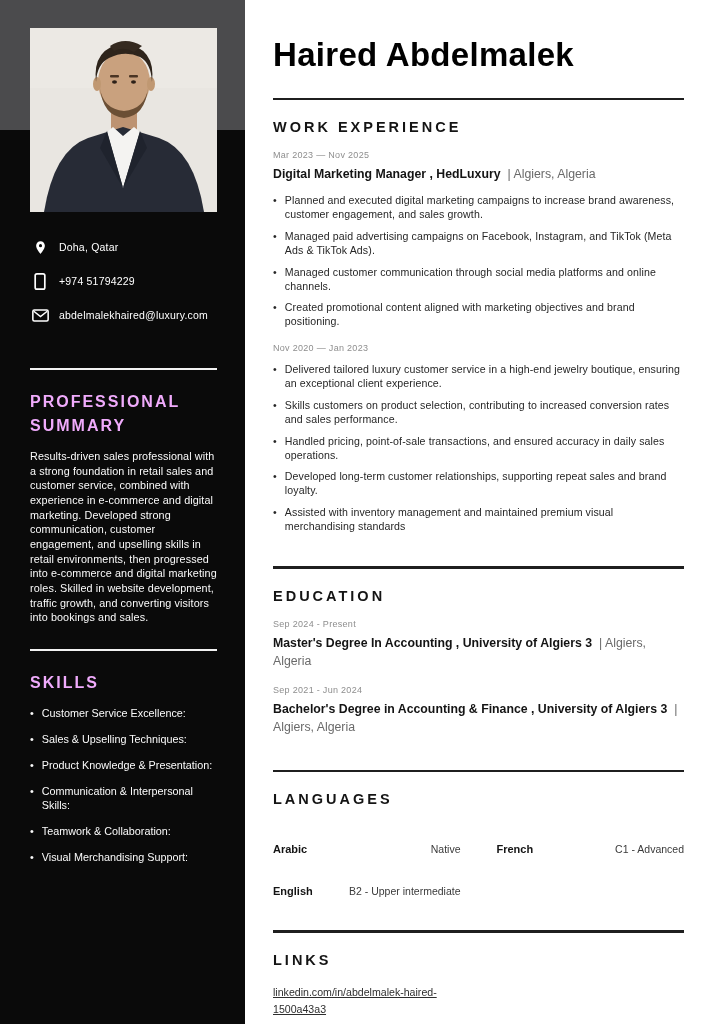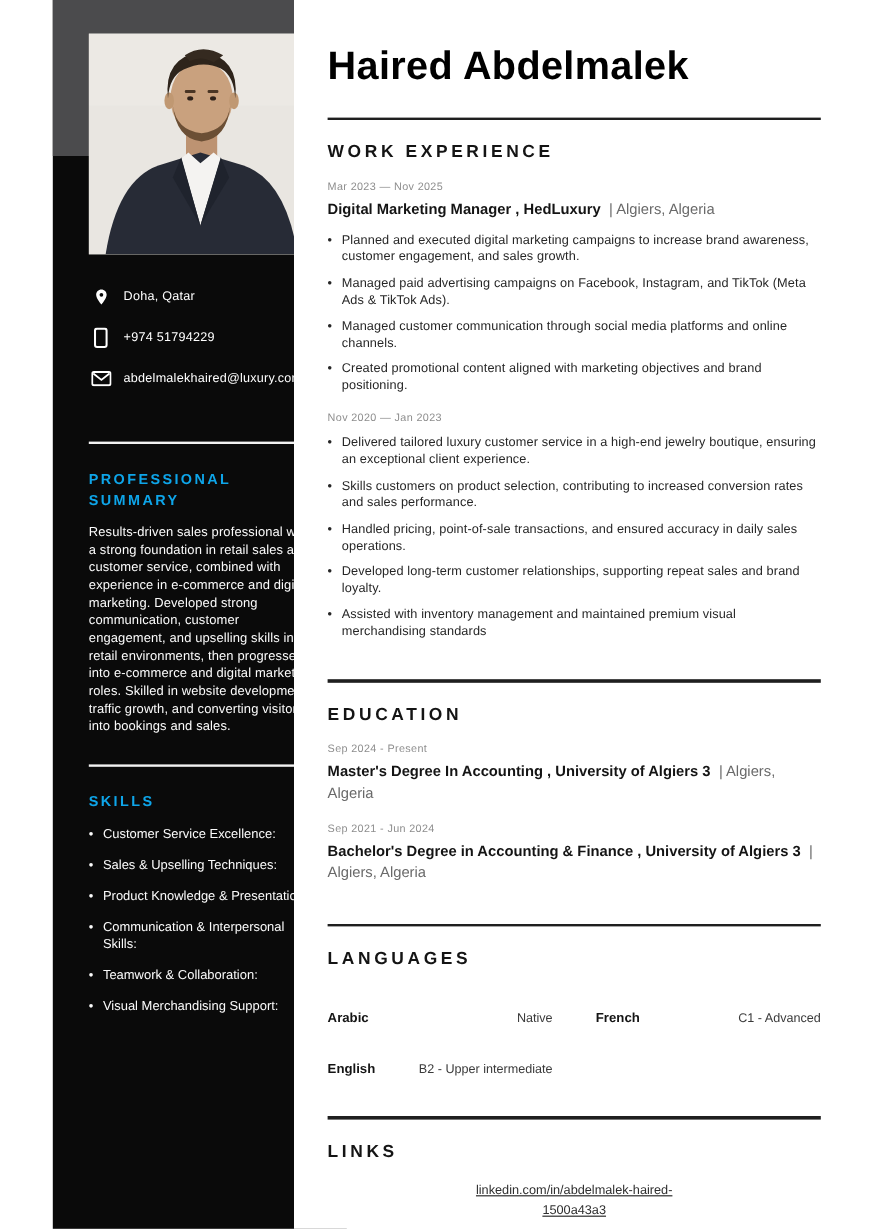--- a/index.html
+++ b/index.html
@@ -7,21 +7,20 @@
   body {
     width:725px; height:1024px; position:relative; overflow:hidden;
     background:#ffffff; font-family:"Liberation Sans", sans-serif;
     -webkit-font-smoothing:antialiased;
   }
 
   
   .sidebar {
     position:absolute; left:0; top:0; width:245px; height:1024px;
     background:#0a0a0a;
-    margin-left:44px;
   }
   .gray-band {
     position:absolute; left:0; top:0; width:245px; height:130px;
     background:#4b4b4d;
   }
   .photo-frame {
     position:absolute; left:30px; top:28px; width:187px; height:184px;
     overflow:hidden; background:#e9e6e1;
   }
   .photo-frame svg { display:block; width:100%; height:100%; }
@@ -31,22 +30,22 @@
   }
   .contact-row { display:flex; align-items:center; margin-bottom:16px; }
   .contact-icon { width:18px; height:18px; margin-right:10px; flex:none; display:flex; align-items:center; justify-content:center; }
   .contact-text { color:#ffffff; font-size:10.5px; letter-spacing:0.2px; white-space:nowrap; }
 
   .side-body {
     position:absolute; left:30px; top:368px; width:187px; color:#ffffff;
   }
   .side-rule { height:2px; background:#f2f2f2; }
   .side-heading {
-    font-size:12px; font-weight:bold; letter-spacing:2px; line-height:1.5;
-    margin:20px 0 11px; color:#0ea5e9;
+    font-size:16px; font-weight:bold; letter-spacing:2px; line-height:1.5;
+    margin:20px 0 11px; color:#f0abfc;
   }
   .summary-text { font-size:10.8px; line-height:1.36; color:#fbfbfb; letter-spacing:0.1px; }
   .side-rule2 { height:2px; background:#f2f2f2; margin-top:24px; }
   .skills-list { margin-top:2px; }
   .skill-item { display:flex; font-size:10.8px; line-height:1.3; margin-bottom:12px; color:#fbfbfb; }
   .bullet-dot { margin-right:8px; flex:none; }
 
   
   .main {
     position:absolute; left:245px; top:0; width:480px; height:1024px;
@@ -69,21 +68,21 @@
   .rule-gap { height:2.5px; background:#1f1f1f; margin-top:33px; }
 
   .lang-grid {
     display:grid; grid-template-columns:1fr 1fr; column-gap:36px; row-gap:14px;
     margin-top:20px;
   }
   .lang-item { display:flex; justify-content:space-between; align-items:center;margin-top:16px; }
   .lang-name { font-size:11px; font-weight:bold; color:#141414; }
   .lang-level { font-size:10.5px; color:#3a3a3a; text-align:right; }
 
-  .links-block { margin-top:16px;text-align:center; }
+  .links-block { margin-top:16px; }
   .link-item {
     display:inline-block; width:196px; font-size:10.6px; color:#2e2e2e;
     text-decoration:underline; line-height:1.65; cursor:pointer;
   }
 </style>
 </head>
 <body>
 
 <aside class="sidebar">
   <div class="gray-band"></div>

